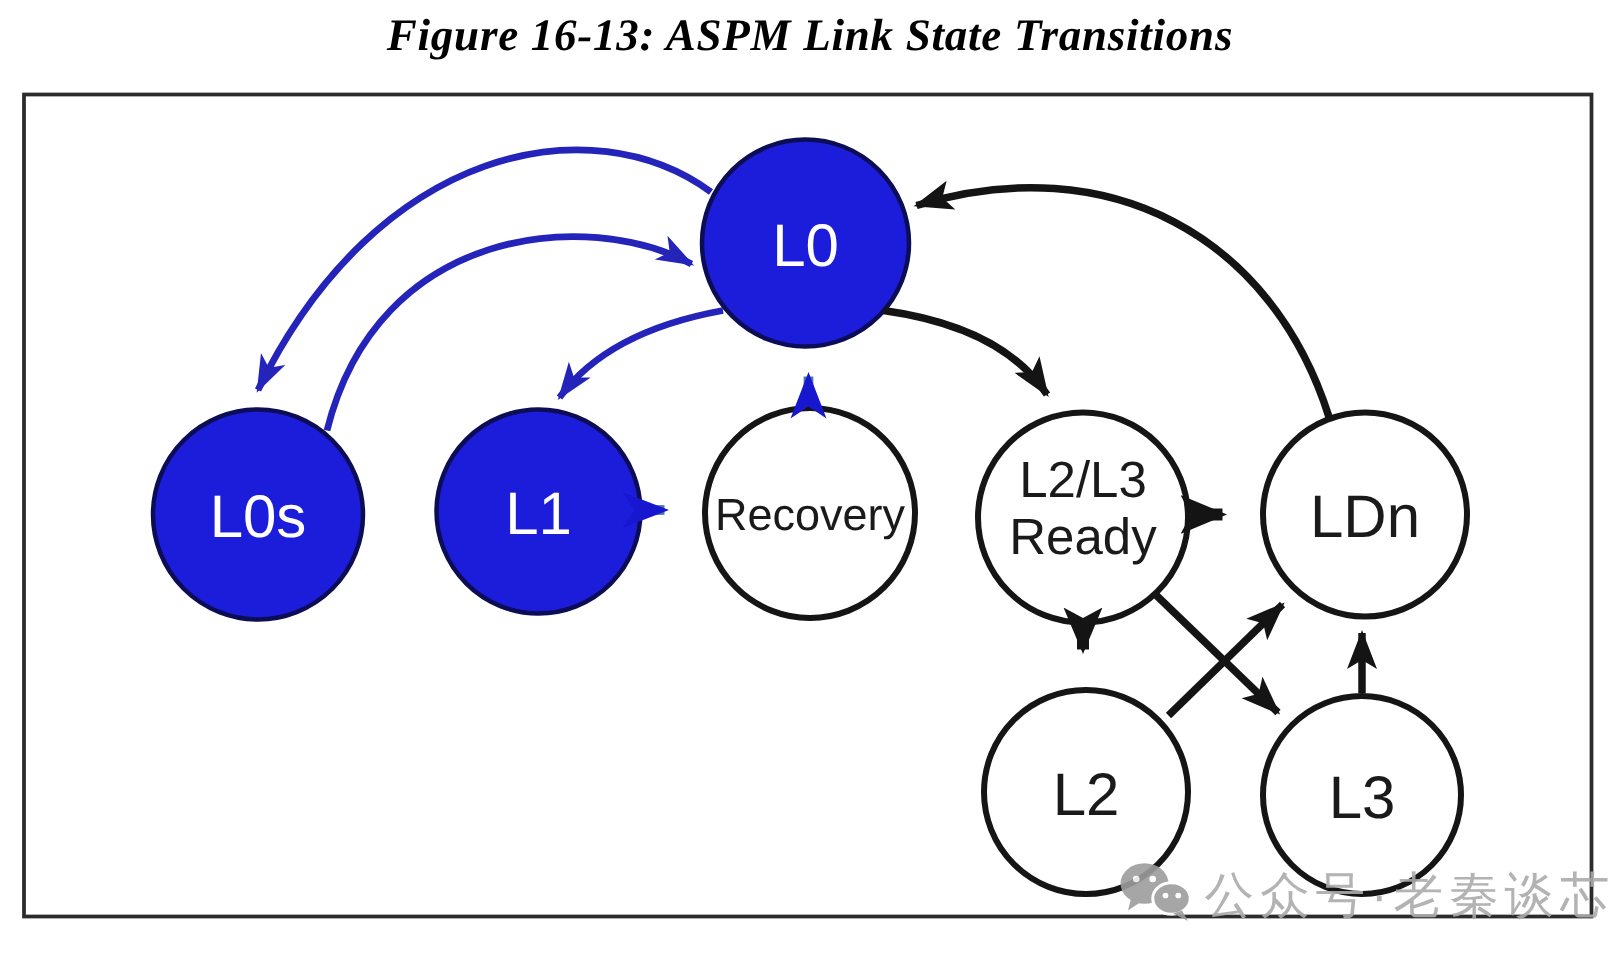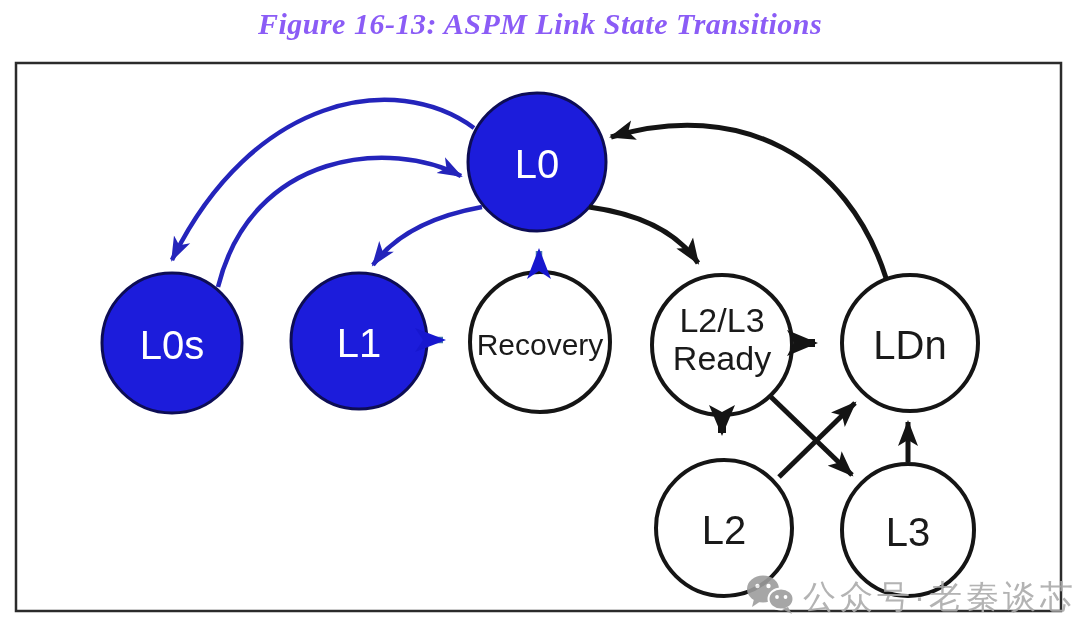--- a/index.html
+++ b/index.html
@@ -3,21 +3,21 @@
 <meta charset="utf-8">
 <style>
   * { margin: 0; padding: 0; box-sizing: border-box; }
   html, body { width: 1080px; height: 636px; background: #ffffff; overflow: hidden; }
   .page { position: relative; width: 1080px; height: 636px; background: #ffffff; }
   .figure-title {
     position: absolute; top: 7px; left: 0; width: 100%;
     text-align: center;
     font-family: "Liberation Serif", "DejaVu Serif", serif;
     font-style: italic; font-weight: 600;
-    font-size: 30px; color: #8b5cf6;
+    font-size: 30px; color: #000000;
     letter-spacing: 0.5px;
   }
   svg.canvas { position: absolute; left: 0; top: 0; }
   .node-label {
     font-family: "Liberation Sans", "DejaVu Sans", sans-serif;
     font-weight: 400;
   }
   .wm-text {
     font-family: "Liberation Sans", "DejaVu Sans", sans-serif;
     letter-spacing: 4px;

